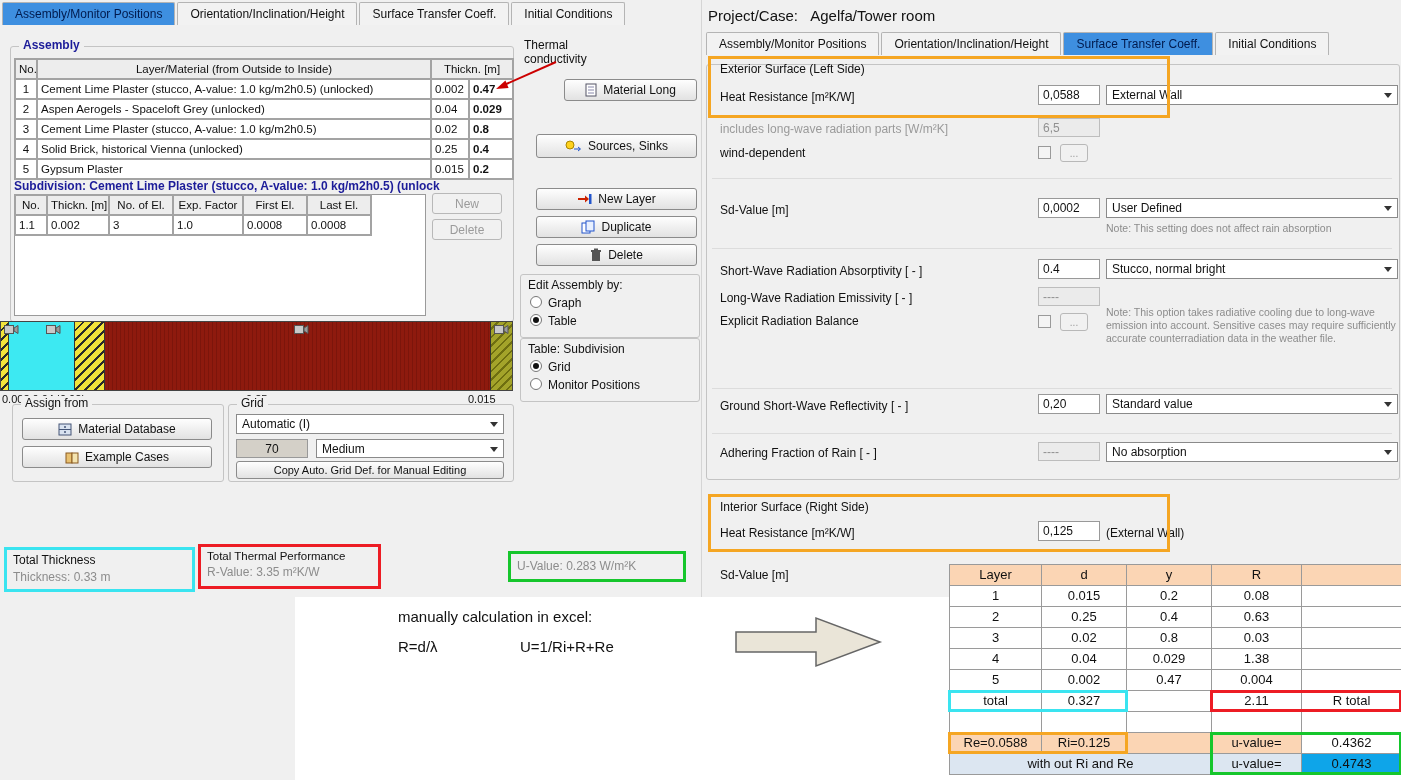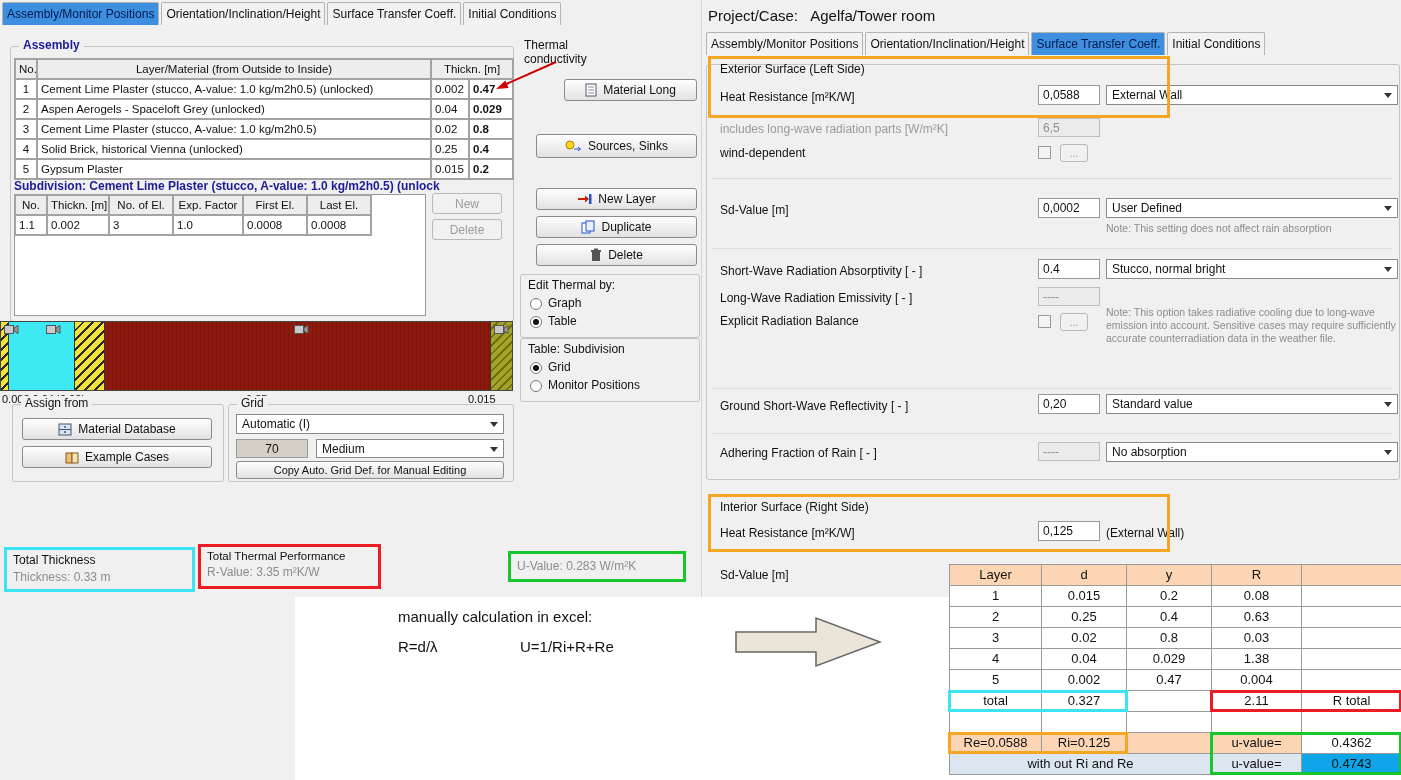--- a/index.html
+++ b/index.html
@@ -1,42 +1,42 @@
 <!DOCTYPE html>
 <html><head>
 <meta charset="utf-8">
 <style>
   html,body{margin:0;padding:0}
   body{width:1401px;height:780px;position:relative;overflow:hidden;
        background:#f0f0f0;font-family:"Liberation Sans",sans-serif;font-size:12px;color:#111}
   .a{position:absolute}
   
   .tabs{display:flex;gap:2px;align-items:flex-end}
-  .tab{background:#f2f2f2;border:1px solid #b4b4b4;border-bottom:none;padding:4px 4px;
+  .tab{background:#f2f2f2;border:1px solid #b4b4b4;border-bottom:none;padding:4px 12px;
        font-size:12px;border-radius:2px 2px 0 0;white-space:nowrap;cursor:default}
   .tab.active{background:#3e8fe0;color:#001a4d}
   
   .gbx{position:absolute;border:1px solid #c4c4c4;border-radius:3px}
   .glab{position:absolute;background:#f0f0f0;padding:0 4px;font-size:12px;white-space:nowrap}
   .blue{color:#1c1c99;font-weight:bold}
   
   .btn{position:absolute;display:flex;align-items:center;justify-content:center;gap:6px;
        background:linear-gradient(#fefefe,#e2e2e2);border:1px solid #8b8b8b;border-radius:3px;
        font-size:12px;cursor:default;box-sizing:border-box}
   .btn.dis{color:#9b9b9b;background:#f1f1f1;border-color:#b8b8b8}
   
   .val{position:absolute;background:#fff;border:1px solid #999;font-size:12px;display:flex;
        align-items:center;padding:3px 4px;box-sizing:border-box;white-space:nowrap;overflow:hidden}
   .val.g{background:#ebebeb;color:#909090;border-color:#bdbdbd}
   .sel{position:absolute;background:#fff;border:1px solid #8a8a8a;font-size:12px;display:flex;
        align-items:center;padding:0 18px 0 5px;box-sizing:border-box;white-space:nowrap;overflow:hidden}
   .sel::after{content:"";position:absolute;right:5px;top:50%;margin-top:-2px;
        border-left:4px solid transparent;border-right:4px solid transparent;border-top:5px solid #333}
   .cbx{width:13px;height:13px;border:1px solid #9a9a9a;background:#f4f4f4;box-sizing:border-box;display:inline-block}
-  .rrow{position:absolute;display:flex;align-items:flex-end;gap:6px;white-space:nowrap}
+  .rrow{position:absolute;display:flex;align-items:flex-start;gap:6px;white-space:nowrap}
   .rdot{width:12px;height:12px;border:1px solid #777;border-radius:50%;background:#fff;position:relative;box-sizing:border-box}
   .rdot.on::after{content:"";position:absolute;left:2px;top:2px;width:6px;height:6px;border-radius:50%;background:#111}
   
   .t1,.t2{border-collapse:collapse;table-layout:fixed;background:#fff}
   .t1 td,.t2 td{border:2px solid #a3a3a3;font-size:11.5px;padding:1px 3px;white-space:nowrap;overflow:hidden;height:16px}
   .t1 .hd td,.t2 .hd td{background:#ededed;text-align:center}
   .cen{text-align:center}
   .cond{font-weight:bold;font-size:13px}
   
   .xl{border-collapse:collapse;table-layout:fixed;background:#fff}
@@ -265,21 +265,21 @@
 <div class="btn" style="left:536px;top:244px;width:161px;height:22px">
   <svg width="12" height="14">
       <rect x="2" y="4" width="8" height="9" fill="#555"></rect>
       <rect x="1" y="2" width="10" height="2" fill="#555"></rect>
       <rect x="4" y="0.5" width="4" height="1.5" fill="#555"></rect>
     </svg>
   <span>Delete</span>
 </div>
 
 <div class="gbx" style="left:520px;top:274px;width:178px;height:62px"></div>
-<div class="a" style="left:528px;top:278px">Edit Thermal by:</div>
+<div class="a" style="left:528px;top:278px">Edit Assembly by:</div>
 <div class="rrow" style="left:530px;top:296px">
   <span class="rdot"></span>
   <span>Graph</span>
 </div>
 <div class="rrow" style="left:530px;top:314px">
   <span class="rdot on"></span>
   <span>Table</span>
 </div>
 
 <div class="gbx" style="left:520px;top:338px;width:178px;height:62px"></div>

